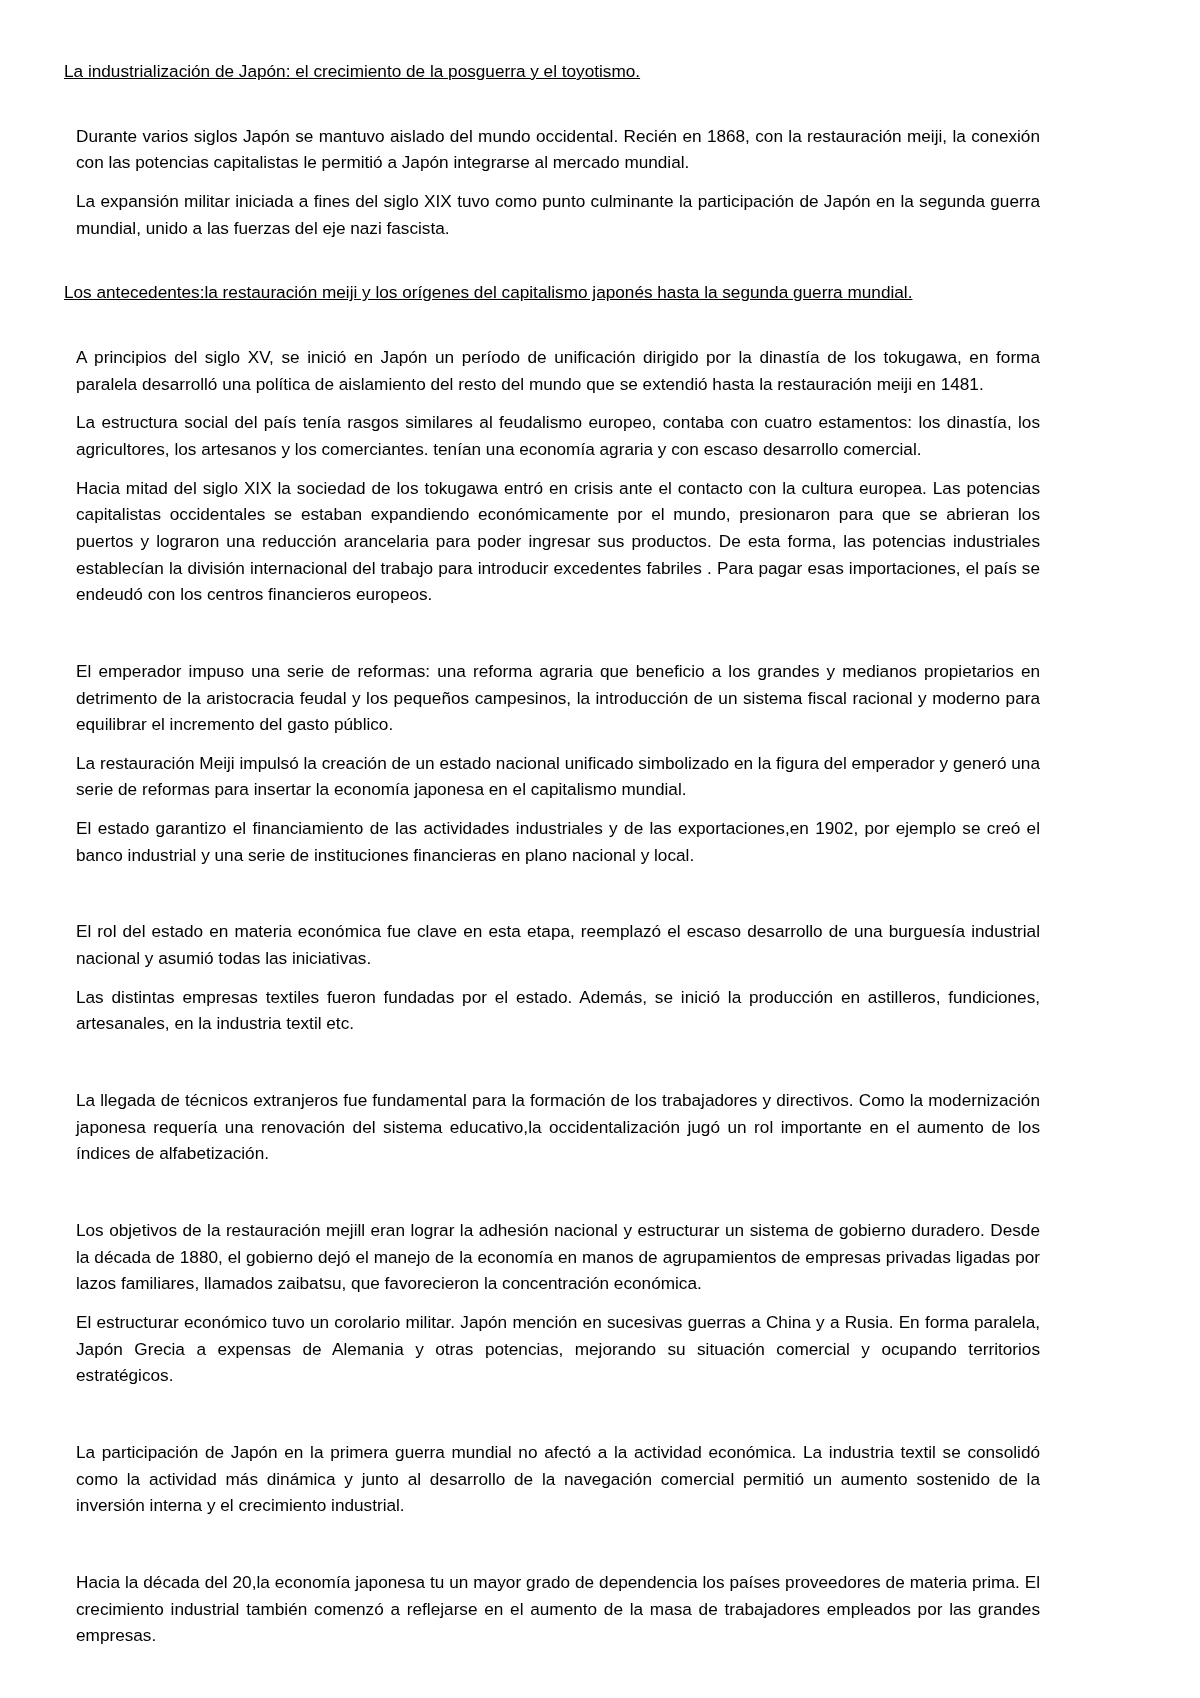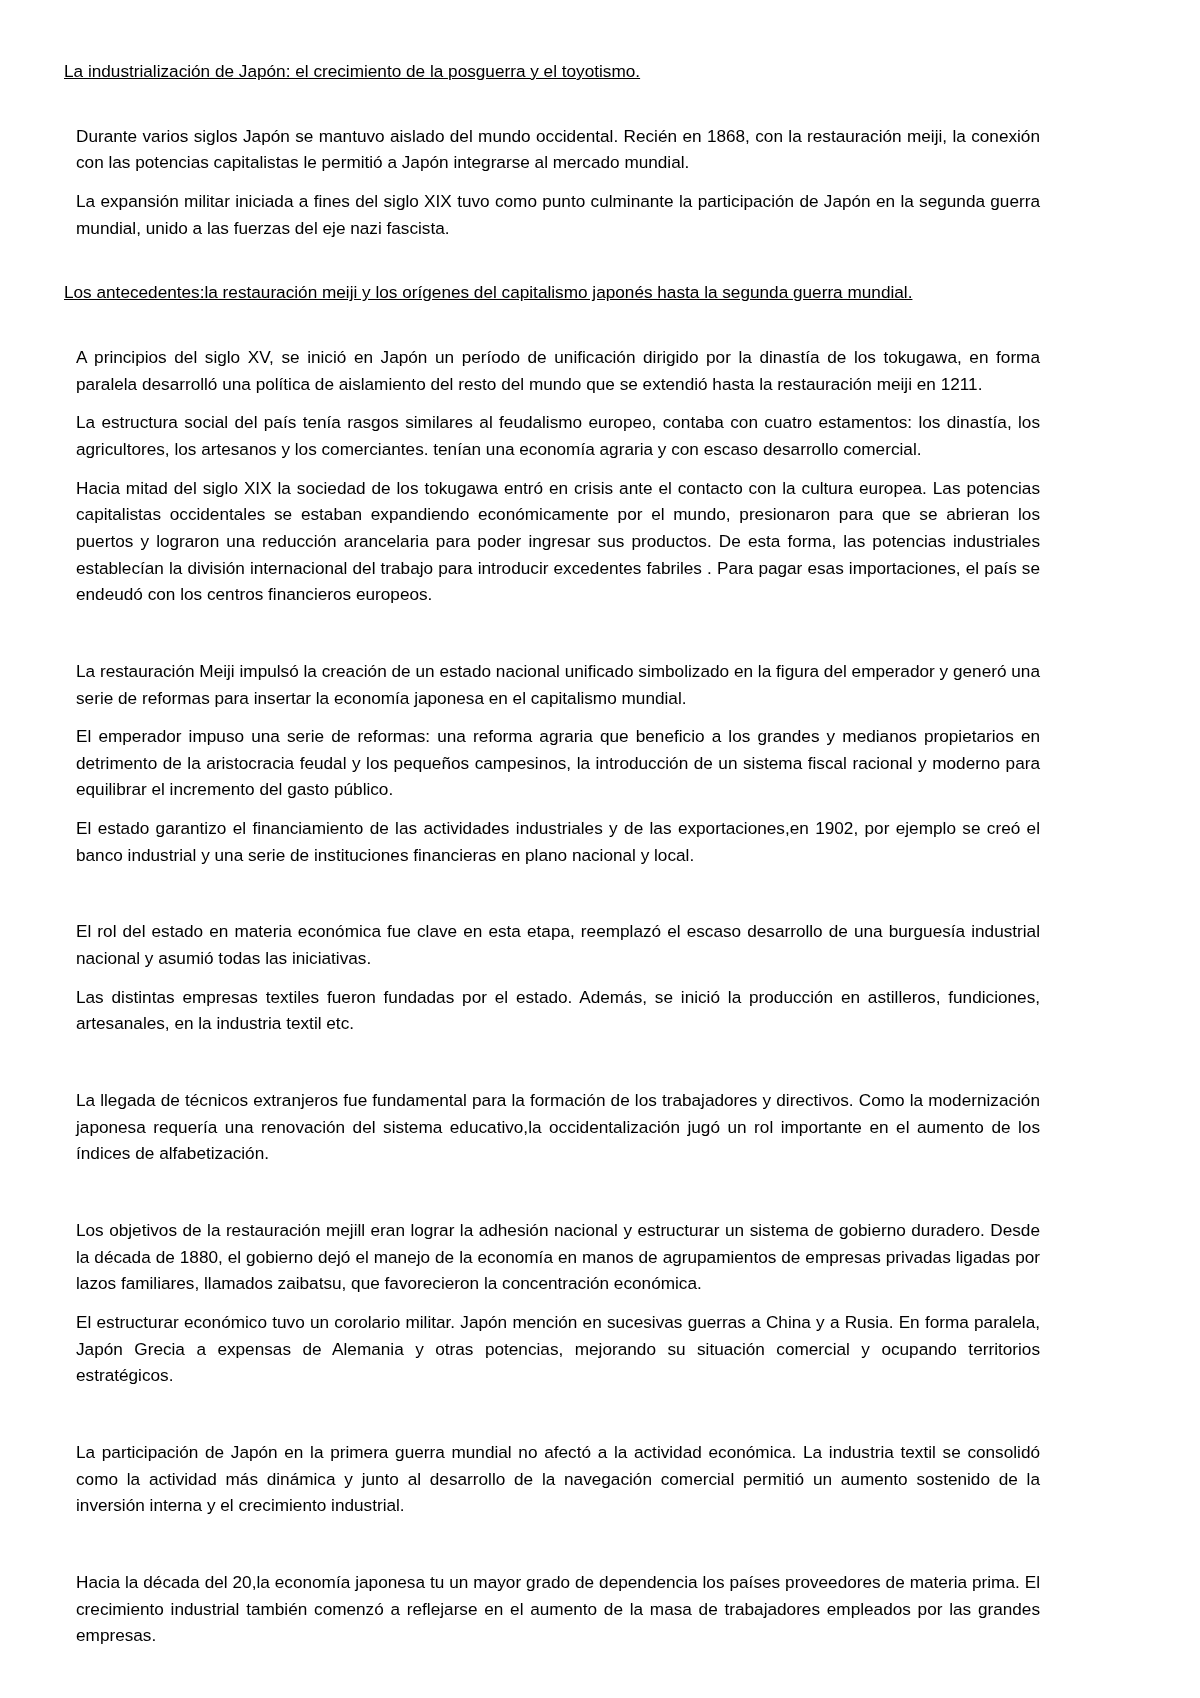--- a/index.html
+++ b/index.html
@@ -50,28 +50,28 @@
 
     <p class="para">Durante varios siglos Japón se mantuvo aislado del mundo occidental. Recién en 1868, con la restauración meiji, la conexión con las potencias capitalistas le permitió a Japón integrarse al mercado mundial.</p>
     <p class="para">La expansión militar iniciada a fines del siglo XIX tuvo como punto culminante la participación de Japón en la segunda guerra mundial, unido a las fuerzas del eje nazi fascista.</p>
 
     <div class="spacer"></div>
 
     <p class="heading">Los antecedentes:la restauración meiji y los orígenes del capitalismo japonés hasta la segunda guerra mundial.</p>
 
     <div class="spacer"></div>
 
-    <p class="para">A principios del siglo XV, se inició en Japón un período de unificación dirigido por la dinastía de los tokugawa, en forma paralela desarrolló una política de aislamiento del resto del mundo que se extendió hasta la restauración meiji en 1211.</p>
+    <p class="para">A principios del siglo XV, se inició en Japón un período de unificación dirigido por la dinastía de los tokugawa, en forma paralela desarrolló una política de aislamiento del resto del mundo que se extendió hasta la restauración meiji en 1481.</p>
     <p class="para">La estructura social del país tenía rasgos similares al feudalismo europeo, contaba con cuatro estamentos: los dinastía, los agricultores, los artesanos y los comerciantes. tenían una economía agraria y con escaso desarrollo comercial.</p>
     <p class="para">Hacia mitad del siglo XIX la sociedad de los tokugawa entró en crisis ante el contacto con la cultura europea. Las potencias capitalistas occidentales se estaban  expandiendo económicamente por el mundo,  presionaron para que se abrieran los puertos y lograron una reducción arancelaria para poder ingresar sus productos. De esta forma, las potencias industriales establecían  la división internacional del trabajo para introducir excedentes fabriles . Para pagar esas importaciones, el país se endeudó con los centros financieros europeos.</p>
 
     <div class="spacer"></div>
 
+    <p class="para">El emperador impuso una serie de reformas: una reforma agraria que beneficio a los grandes y medianos propietarios en detrimento de la aristocracia feudal y los pequeños campesinos, la introducción de un sistema fiscal racional y moderno para equilibrar el incremento del gasto público.</p>
     <p class="para">La restauración Meiji impulsó la creación de un estado nacional unificado simbolizado en la figura del emperador y generó una serie de reformas para insertar la economía japonesa en el capitalismo mundial.</p>
-    <p class="para">El emperador impuso una serie de reformas: una reforma agraria que beneficio a los grandes y medianos propietarios en detrimento de la aristocracia feudal y los pequeños campesinos, la introducción de un sistema fiscal racional y moderno para equilibrar el incremento del gasto público.</p>
     <p class="para">El estado garantizo el financiamiento de las actividades industriales y de las exportaciones,en 1902, por ejemplo se creó el banco industrial y una serie de instituciones financieras en plano nacional y local.</p>
 
     <div class="spacer"></div>
 
     <p class="para">El rol del estado en materia económica fue clave en esta etapa, reemplazó el escaso desarrollo de una burguesía industrial nacional y asumió todas las iniciativas.</p>
     <p class="para">Las distintas empresas textiles fueron fundadas por el estado. Además, se inició la producción en astilleros, fundiciones, artesanales, en la industria textil etc.</p>
 
     <div class="spacer"></div>
 
     <p class="para">La llegada de técnicos extranjeros fue fundamental para la formación de los trabajadores y directivos. Como la modernización japonesa requería una renovación del sistema educativo,la occidentalización jugó un rol importante en el aumento de los índices de alfabetización.</p>

